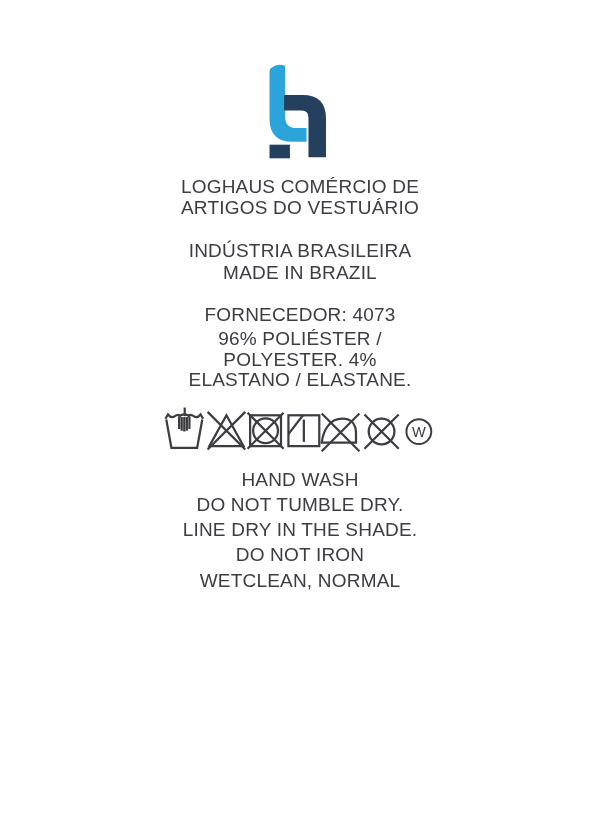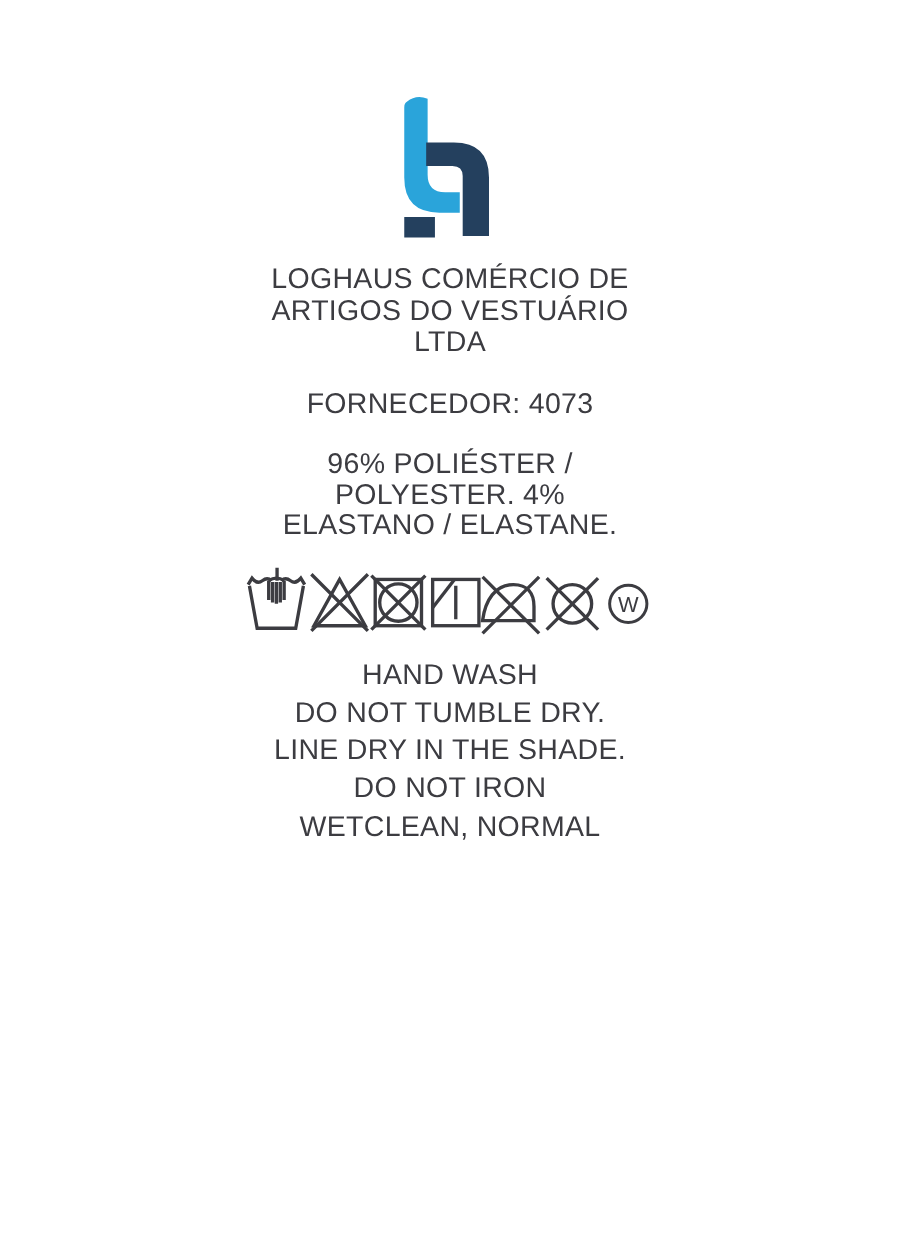--- a/index.html
+++ b/index.html
@@ -14,21 +14,21 @@
     display:flex;flex-direction:column;align-items:center;
     text-align:center;
   }
   .logo-wrap{margin-top:58px;height:114px;display:flex;justify-content:center;}
   .logo-wrap svg{height:112px;width:auto;}
   .txt{font-size:19px;line-height:21px;letter-spacing:0.2px;}
   .company-block{margin-top:4px;}
   .cnpj-line{margin-top:2px;font-size:19px;line-height:21px;letter-spacing:0.2px;}
   .origin-block{margin-top:22px;line-height:22px;}
   .supplier-line{margin-top:20px;font-size:19px;line-height:21px;letter-spacing:0.2px;}
-  .composition-block{margin-top:20px;line-height:20.5px;}
+  .composition-block{margin-top:4px;line-height:20.5px;}
   .care-symbols{
     margin-top:14px;height:48px;
     display:flex;align-items:flex-start;justify-content:center;
   }
   .care-symbols svg{height:48px;width:auto;margin:0 -1px;display:block;}
   .care-symbols .stroked{fill:none;stroke:#3c3c41;stroke-width:2.6;stroke-linecap:butt;stroke-linejoin:miter;}
   .care-instructions{margin-top:14px;line-height:25.3px;font-size:19px;letter-spacing:0.2px;}
   .size-block{margin-top:38px;line-height:22px;}
   .w-letter{font-family:"Liberation Sans",sans-serif;font-size:17px;font-weight:500;fill:#3c3c41;}
 </style>
@@ -44,23 +44,26 @@
 
       <path d="M34,38 L53,38 Q77,38 77,62 L77,102 L59,102 L59,61 Q59,54 52,54 L34,54 Z" fill="#24405e"></path>
 
       <path d="M19,89 L40,89 L40,103 L19,103 Z" fill="#24405e"></path>
     </svg>
   </div>
 
   <div class="company-block txt">
     <div>LOGHAUS COMÉRCIO DE</div>
     <div>ARTIGOS DO VESTUÁRIO</div>
-    <div>LTDA</div>
   </div>
 
+  <div class="origin-block txt">
+    <div>INDÚSTRIA BRASILEIRA</div>
+    <div>MADE IN BRAZIL</div>
+  </div>
 
   <div class="supplier-line">FORNECEDOR: 4073</div>
 
   <div class="composition-block txt">
     <div>96% POLIÉSTER /</div>
     <div>POLYESTER. 4%</div>
     <div>ELASTANO / ELASTANE.</div>
   </div>
 
   <div class="care-symbols">

